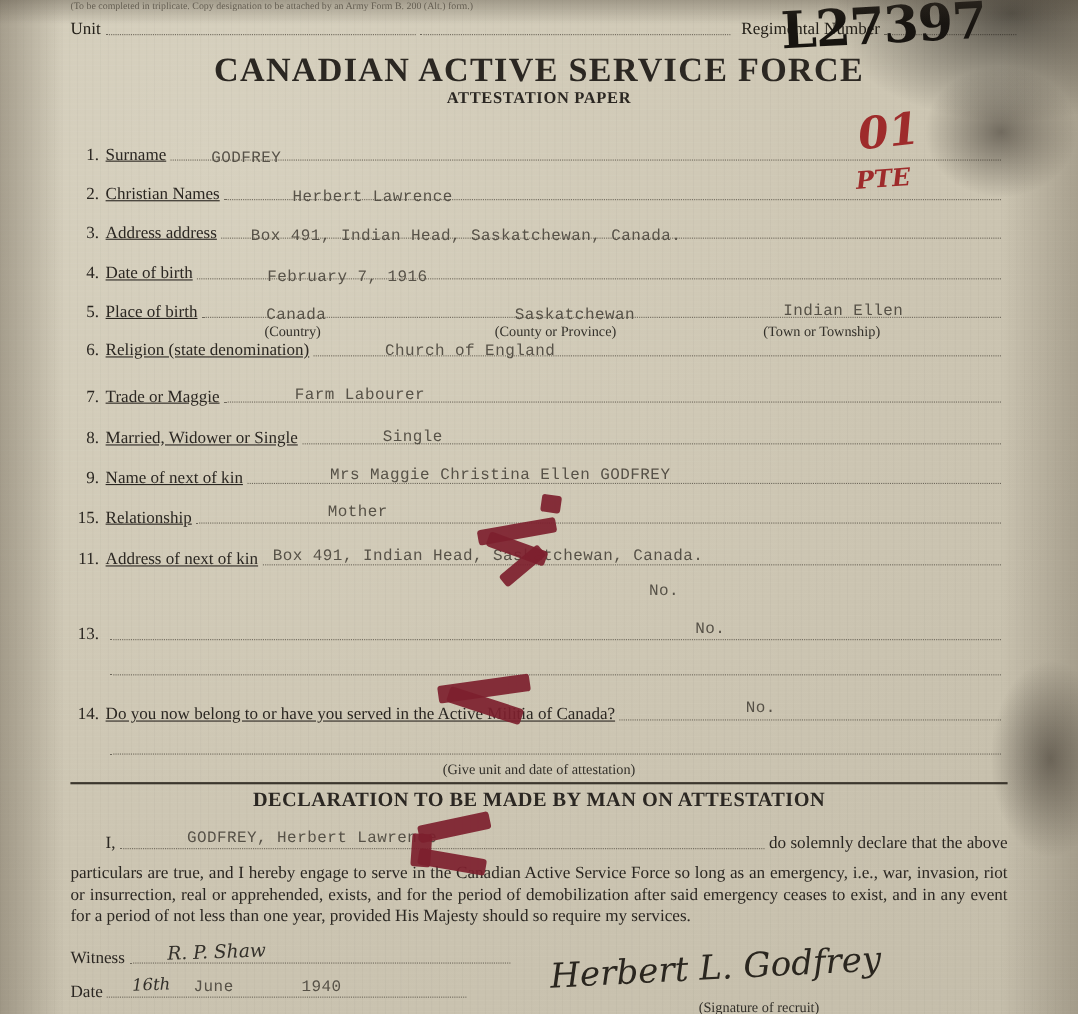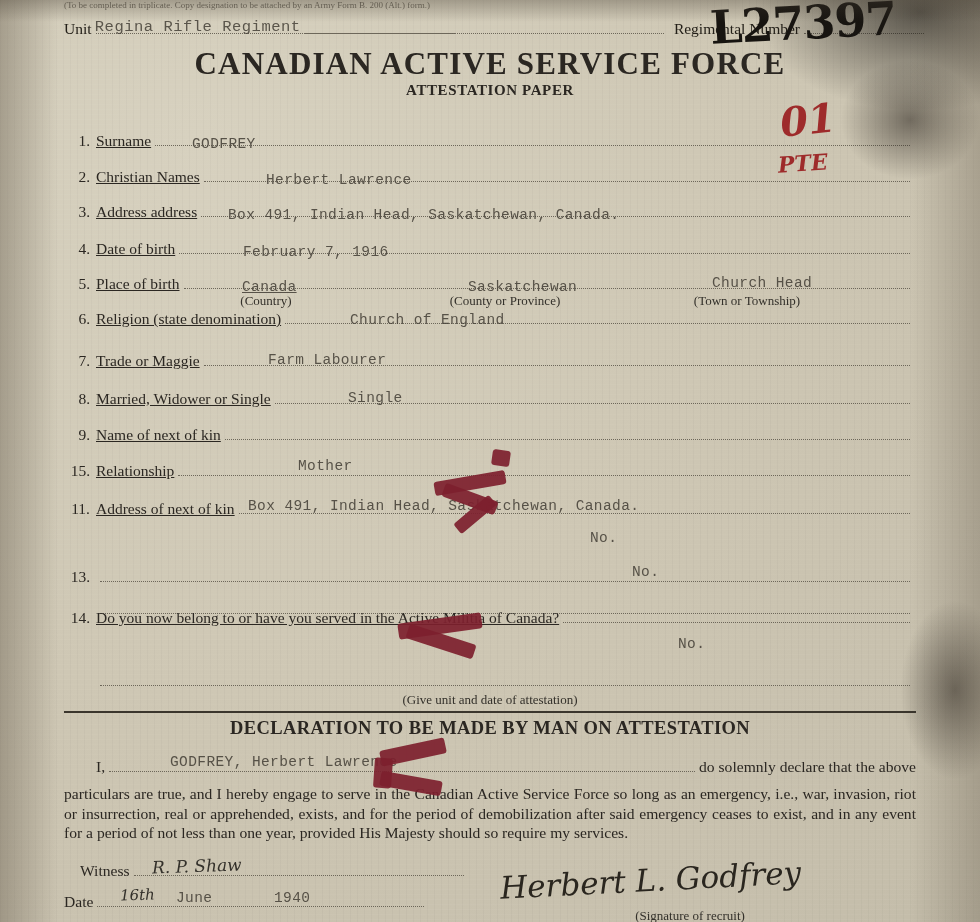--- a/index.html
+++ b/index.html
@@ -173,21 +173,20 @@
 <body>
 
 <div class="paper">
   <div class="grain"></div>
 
   <div class="cut">(To be completed in triplicate.  Copy designation to be attached by an Army Form B. 200 (Alt.) form.)</div>
 
   <div class="row unit-row">
     <span class="lbl">Unit</span>
     <span class="dots"></span>
-    <span style="flex:none;margin-left:-360px;margin-bottom:2px;" class="typed">Regina Rifle Regiment</span>
     <span class="dots"></span>
     <span class="lbl" style="flex:none;margin-left:10px;">Regimental Number</span>
     <span class="dots" style="max-width:120px;"></span>
   </div>
 
   <div class="title">CANADIAN ACTIVE SERVICE FORCE</div>
   <div class="subtitle">ATTESTATION PAPER</div>
 
   <div class="field" style="top:132px;">
     <span class="num">1.</span>
@@ -215,23 +214,23 @@
     <span class="fname">Date of birth</span>
     <span class="dots"></span>
   </div>
   <span class="val" style="top:244px;left:243px;">February 7, 1916</span>
 
   <div class="field" style="top:275px;">
     <span class="num">5.</span>
     <span class="fname">Place of birth</span>
     <span class="dots"></span>
   </div>
-  <span class="val" style="top:279px;left:242px;text-decoration:underline;">Canada</span>
+  <span class="val" style="top:279px;left:242px;">Canada</span>
   <span class="val" style="top:279px;left:468px;">Saskatchewan</span>
-  <span class="val" style="top:275px;left:712px;">Church Head</span>
+  <span class="val" style="top:275px;left:712px;">Indian Ellen</span>
   <span class="subcap" style="top:293px;left:206px;width:120px;">(Country)</span>
   <span class="subcap" style="top:293px;left:420px;width:170px;">(County or Province)</span>
   <span class="subcap" style="top:293px;left:662px;width:170px;">(Town or Township)</span>
 
   <div class="field" style="top:310px;">
     <span class="num">6.</span>
     <span class="fname">Religion (state denomination)</span>
     <span class="dots"></span>
   </div>
   <span class="val" style="top:312px;left:350px;">Church of England</span>
@@ -248,20 +247,21 @@
     <span class="fname">Married, Widower or Single</span>
     <span class="dots"></span>
   </div>
   <span class="val" style="top:390px;left:348px;">Single</span>
 
   <div class="field" style="top:426px;">
     <span class="num">9.</span>
     <span class="fname">Name of next of kin</span>
     <span class="dots"></span>
   </div>
+  <span class="val" style="top:424px;left:300px;">Mrs Maggie Christina Ellen GODFREY</span>
 
   <div class="field" style="top:462px;">
     <span class="num">15.</span>
     <span class="fname">Relationship</span>
     <span class="dots"></span>
   </div>
   <span class="val" style="top:458px;left:298px;">Mother</span>
 
   <div class="field" style="top:500px;">
     <span class="num">11.</span>
@@ -273,21 +273,21 @@
   <span class="val" style="top:530px;left:590px;">No.</span>
 
   <div class="field" style="top:568px;">
     <span class="num">13.</span>
     <span class="dots"></span>
   </div>
   <span class="val" style="top:564px;left:632px;">No.</span>
 
   <div class="longline" style="top:612px;"></div>
 
-  <div class="field" style="top:609px;">
+  <div class="field" style="top:641px;">
     <span class="num">14.</span>
     <span class="fname">Do you now belong to or have you served in the Active Militia of Canada?</span>
     <span class="dots"></span>
   </div>
   <span class="val" style="top:636px;left:678px;">No.</span>
 
   <div class="longline" style="top:684px;"></div>
   <span class="subcap" style="top:692px;left:330px;width:320px;">(Give unit and date of attestation)</span>
 
   <div class="hr" style="top:711px;"></div>
@@ -297,21 +297,21 @@
   <div style="position:absolute;top:758px;left:96px;width:820px;display:flex;align-items:flex-end;font-size:15.6px;">
     <span style="flex:none;">I,</span>
     <span class="dots"></span>
     <span style="flex:none;margin-left:4px;">do solemnly declare that the above</span>
   </div>
   <span class="val" style="top:754px;left:170px;">GODFREY, Herbert Lawrence</span>
 
   <div class="decl-body" style="top:784px;">particulars are true, and I hereby engage to serve in the Canadian Active Service Force so long as an emergency, i.e., war, invasion, riot or insurrection, real or apprehended, exists, and for the period of demobilization after said emergency ceases to exist, and in any event for a period of not less than one year, provided His Majesty should so require my services.</div>
 
   <div style="position:absolute;top:862px;left:64px;width:400px;display:flex;align-items:flex-end;font-size:15.6px;">
-    <span style="flex:none;margin-left:16px;">Witness</span>
+    <span style="flex:none;">Witness</span>
     <span class="dots"></span>
   </div>
   <span class="sig-small" style="top:856px;left:152px;">R. P. Shaw</span>
 
   <div style="position:absolute;top:893px;left:64px;width:360px;display:flex;align-items:flex-end;font-size:15.6px;">
     <span style="flex:none;">Date</span>
     <span class="dots"></span>
   </div>
   <span class="sig-small" style="top:886px;left:120px;font-size:15px;">16th</span>
   <span class="val" style="top:890px;left:176px;">June</span>

